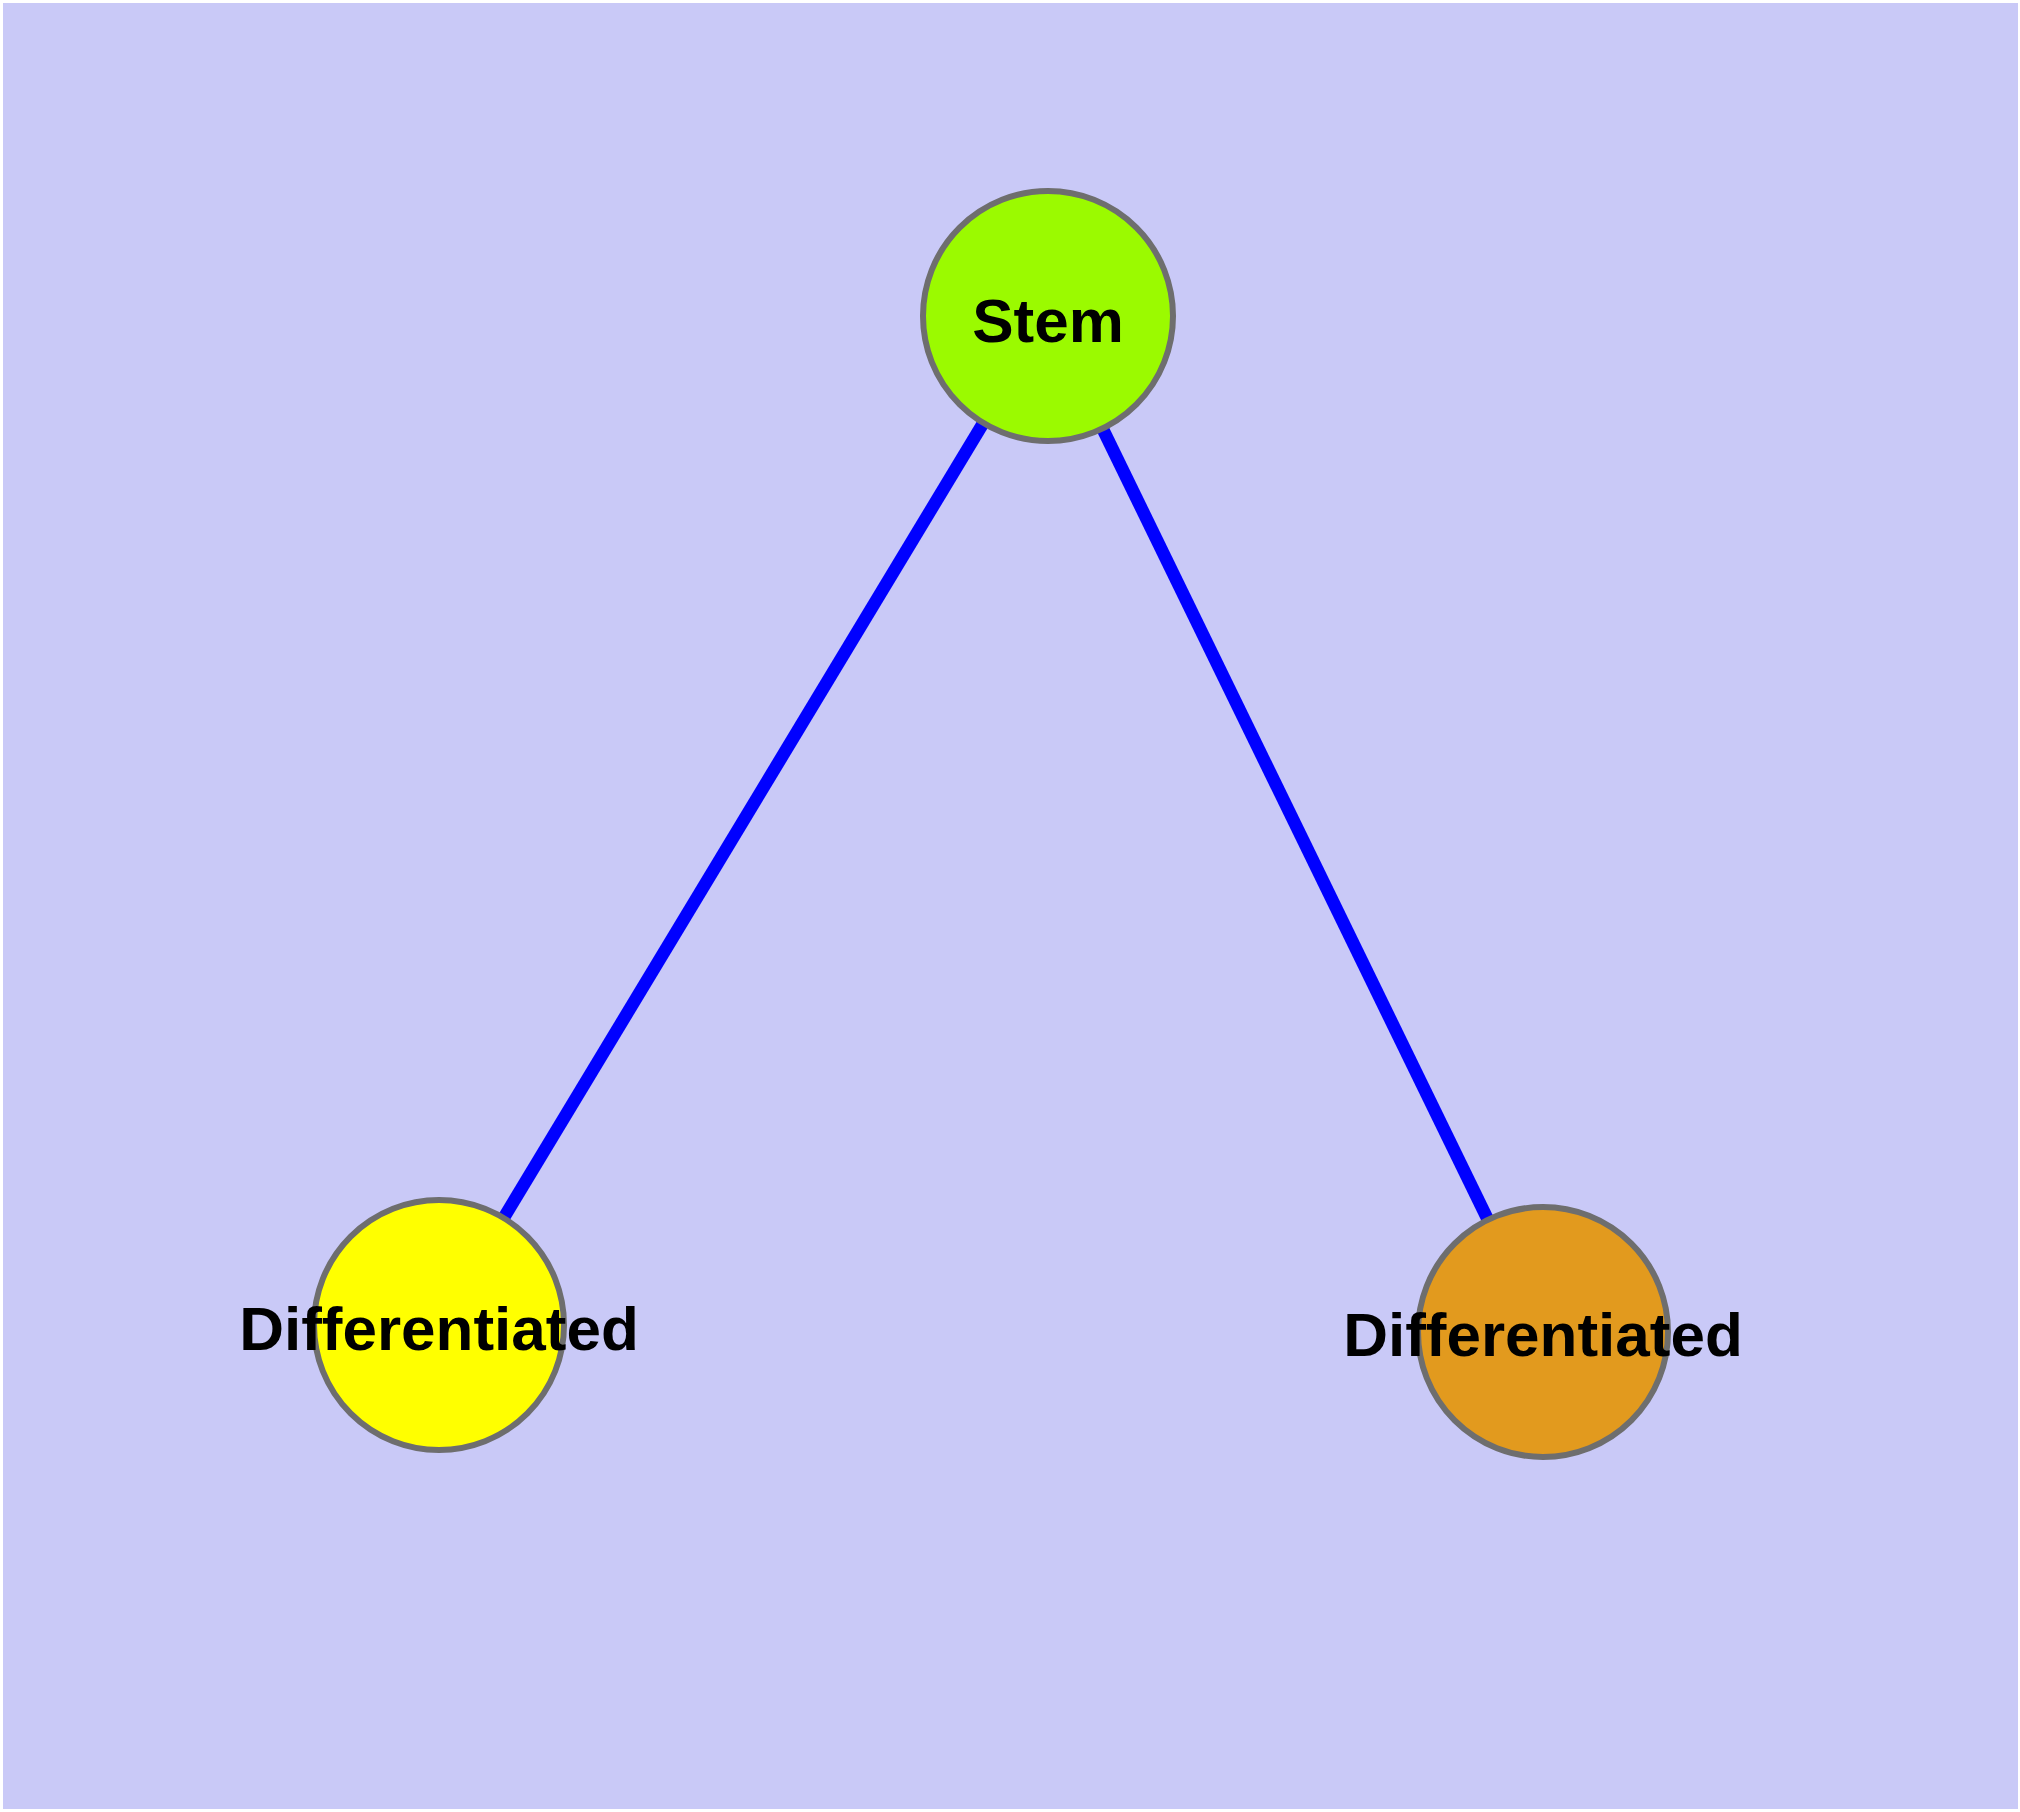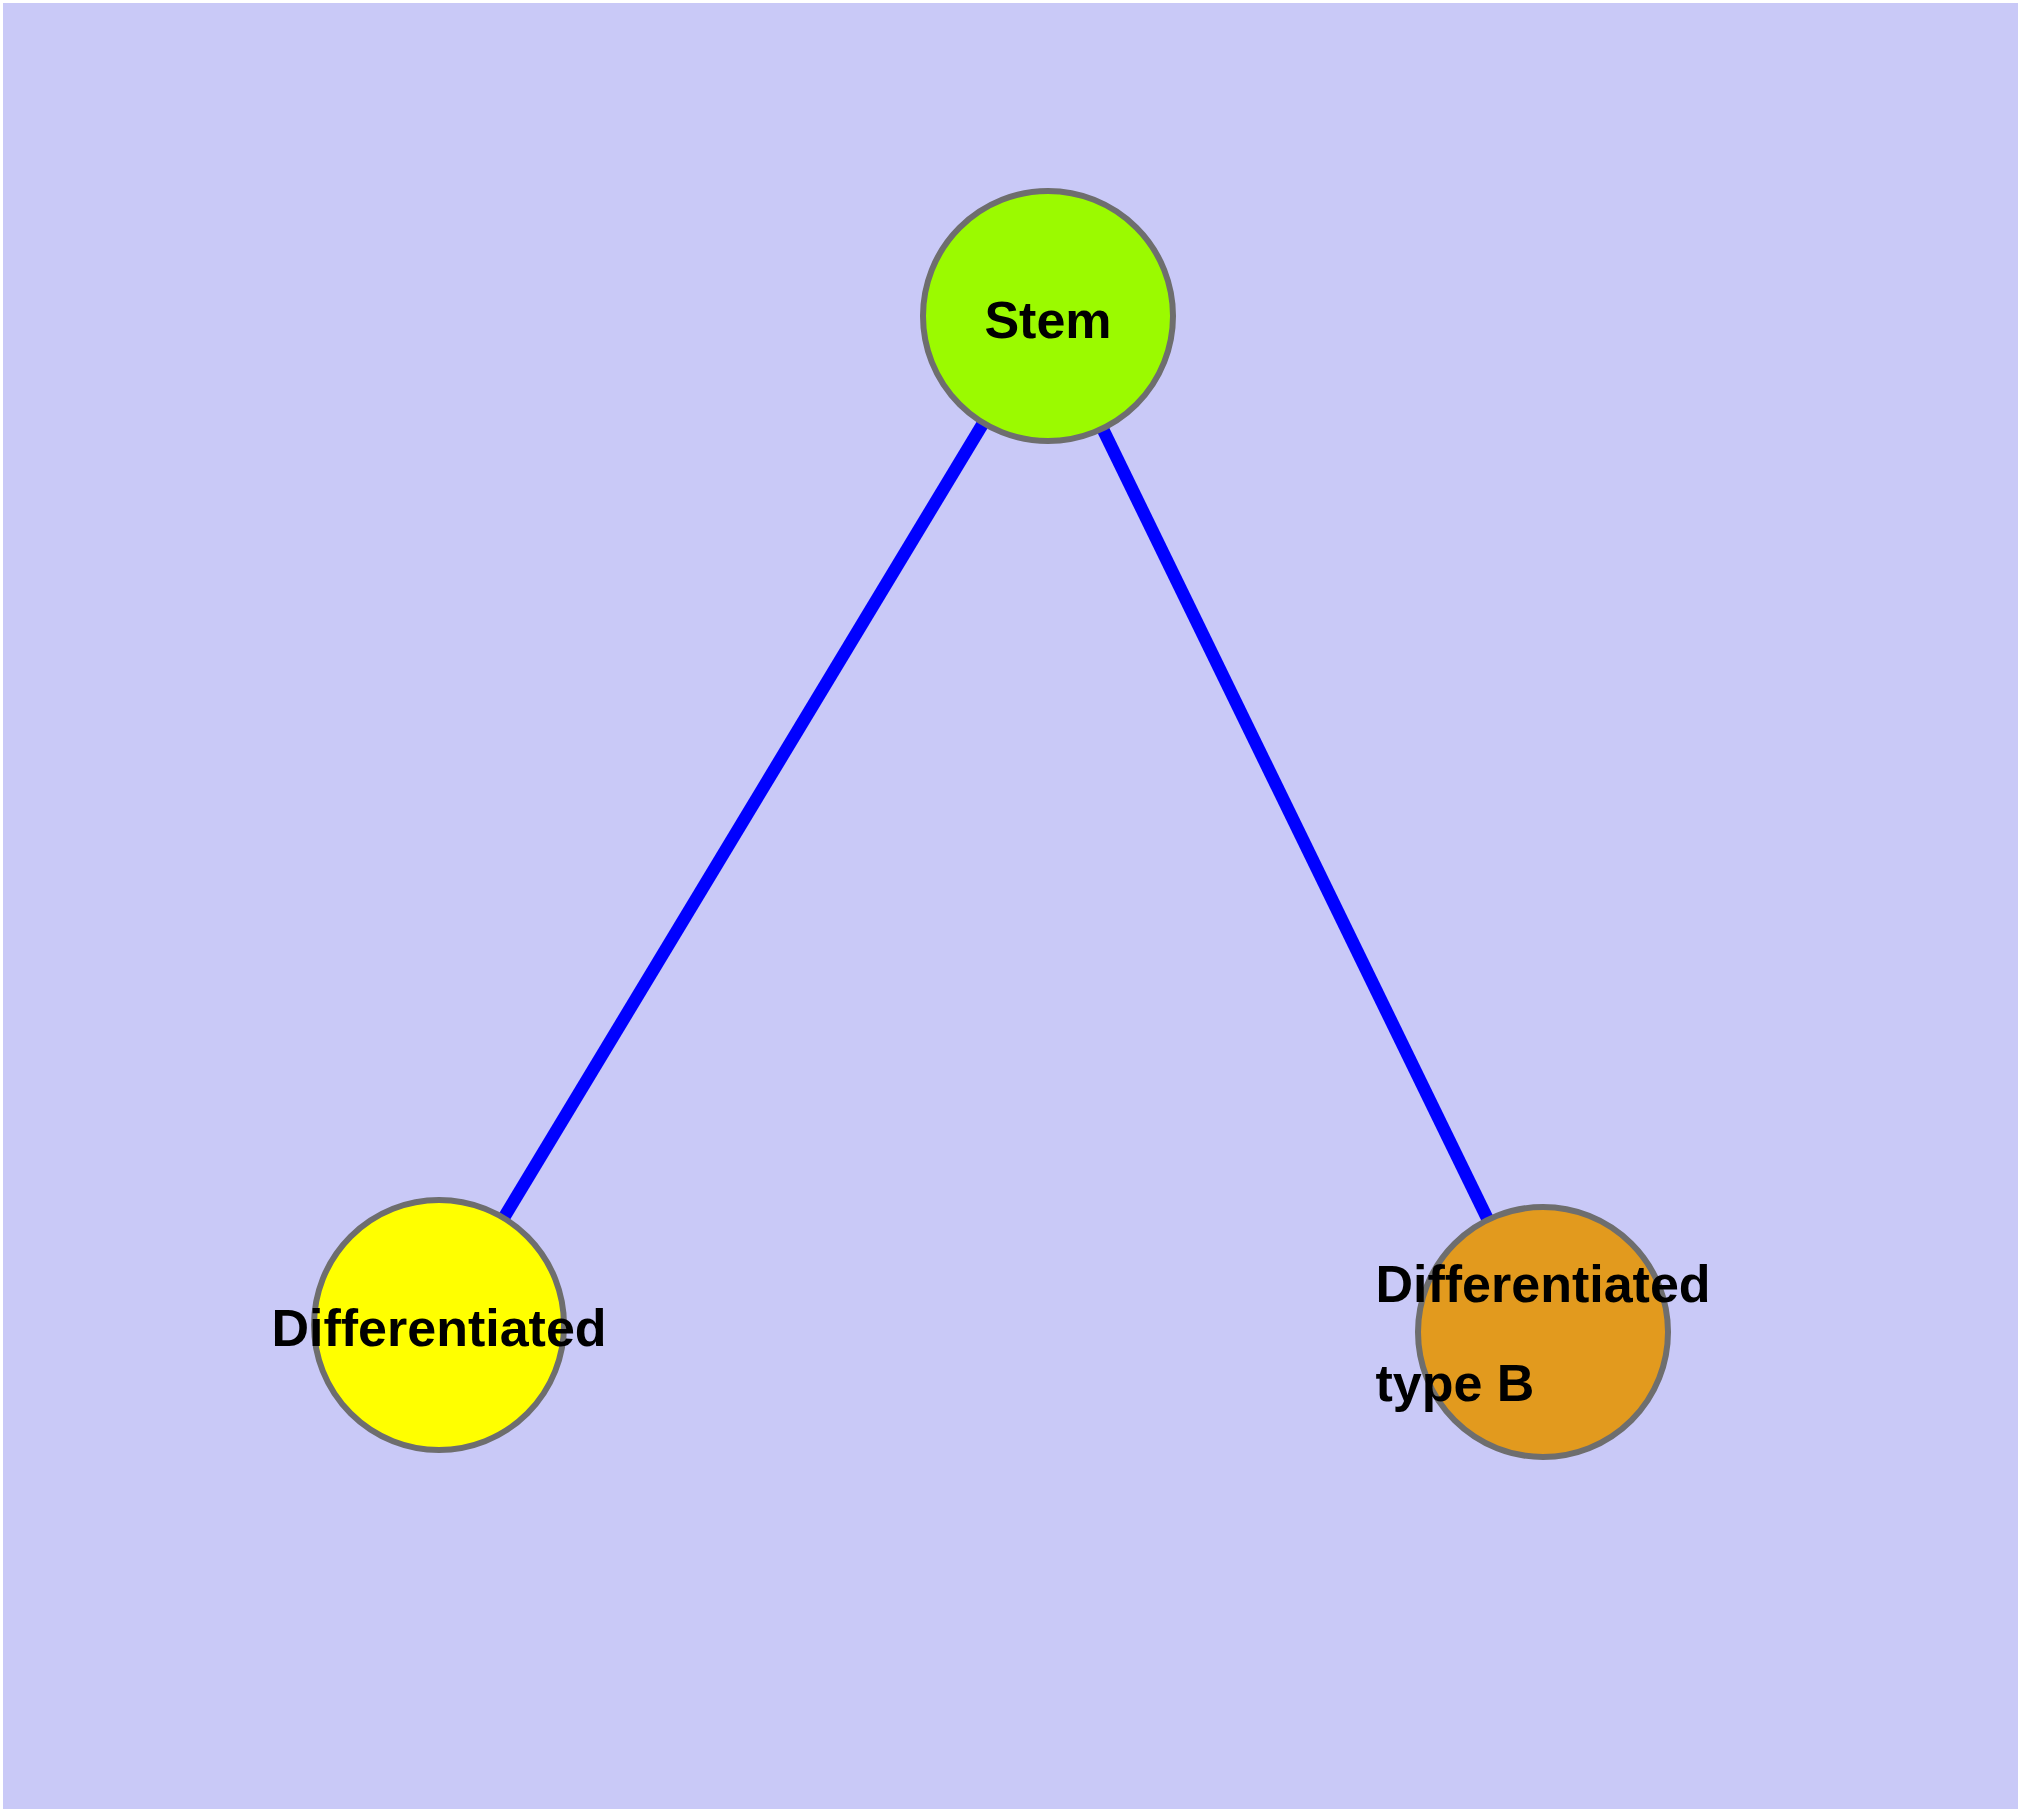--- a/index.html
+++ b/index.html
@@ -43,22 +43,23 @@
   }
   #node-stem   { left: 920px; top: 188px;  background: #9BFA00; }
   #node-diff-a { left: 311px;  top: 1197px; background: #FFFF00; }
   #node-diff-b { left: 1415px; top: 1204px; background: #E29A1E; }
   .node-label {
     position: absolute;
     transform: translate(-50%, -50%);
     z-index: 3;
     color: #000000;
     font-weight: 700;
-    font-size: 52px;
+    font-size: 62px;
     line-height: 99px;
+    text-align: center;
     white-space: nowrap;
   }
   #label-stem   { left: 1048px; top: 320px; }
   #label-diff-a { left: 439px;  top: 1328px; }
   #label-diff-b { left: 1543px; top: 1334px; }
   .label-line { display: block; }
 </style>
 </head>
 <body>
 
@@ -78,17 +79,16 @@
   <div class="node-label" id="label-stem">
     <span class="label-line">Stem</span>
   </div>
 
   <div class="node-label" id="label-diff-a">
     <span class="label-line">Differentiated</span>
   </div>
 
   <div class="node-label" id="label-diff-b">
     <span class="label-line">Differentiated</span>
-    <span class="label-line">type B</span>
   </div>
 
 </div>
 
 
 </body></html>

